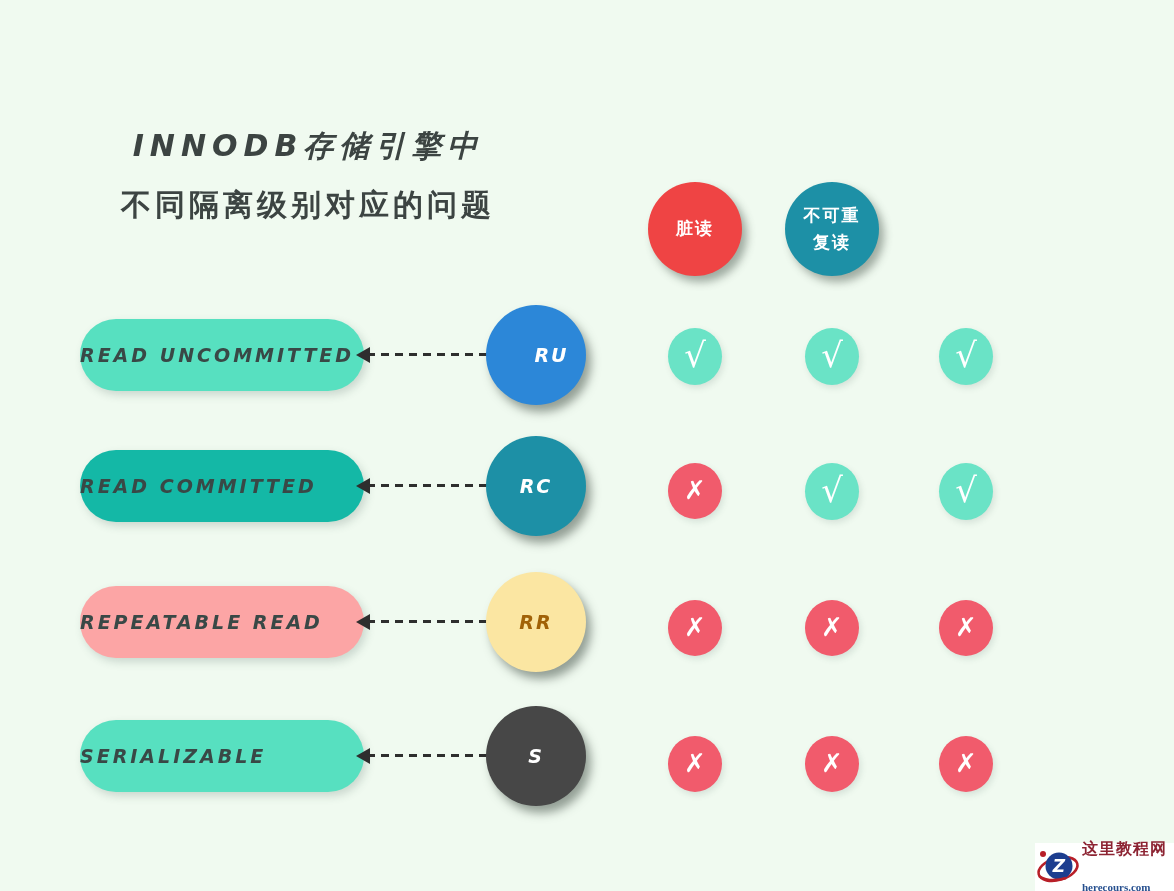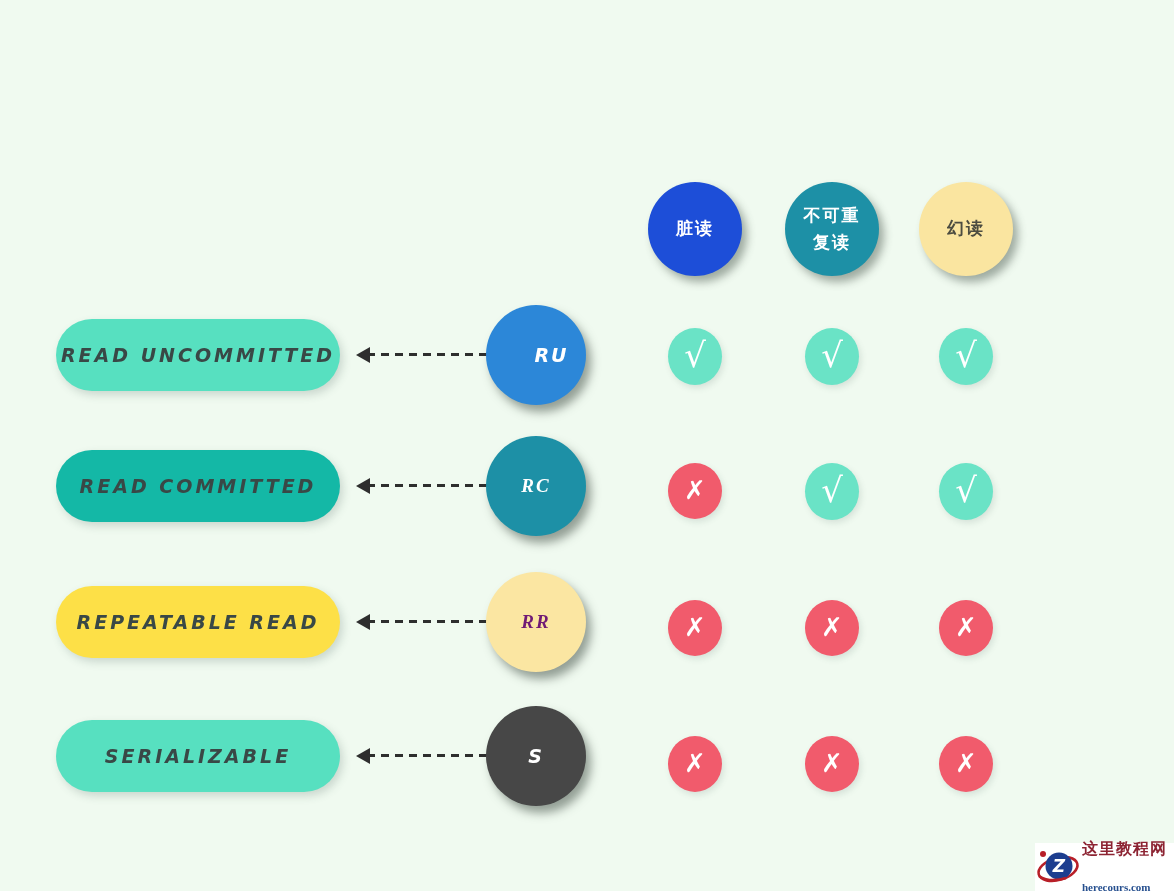--- a/index.html
+++ b/index.html
@@ -18,22 +18,22 @@
   
   .hcircle { position:absolute; top:182px; width:94px; height:94px; border-radius:50%;
              display:flex; align-items:center; justify-content:center;
              box-shadow:5px 6px 9px rgba(60,75,65,.45); }
   .hlabel { text-align:center; font-weight:bold; font-size:17px; letter-spacing:2px; line-height:1.6; }
   .hlabel span { display:block; }
   .hlabel span:empty { display:none; }
 
   
   .row { position:absolute; left:0; width:100%; height:0; }
-  .pill { position:absolute; left:56px; top:0; width:284px; height:72px; border-radius:36px;
-          display:flex; align-items:center; justify-content:center;
+  .pill { position:absolute; left:80px; top:0; width:284px; height:72px; border-radius:36px;
+          display:flex; align-items:center; 
           box-shadow:3px 4px 8px rgba(70,95,85,.22); }
   .pill-label { font-style:italic; font-weight:bold; font-size:19px; letter-spacing:3px; color:#394846; }
 
   .arrow { position:absolute; left:356px; top:28px; width:132px; height:16px; }
   .arrow-head { position:absolute; left:0; top:0; width:0; height:0;
                 border-top:8px solid transparent; border-bottom:8px solid transparent;
                 border-right:14px solid #2e2e2e; }
   .arrow-line { position:absolute; left:11px; right:0; top:6px; height:3px;
                 background:repeating-linear-gradient(90deg,#2e2e2e 0 8px,transparent 8px 14px); }
 
@@ -56,37 +56,35 @@
   .wm-text { display:flex; flex-direction:column; justify-content:center; margin-left:2px;gap:24px; }
   .wm-name { font-size:16px; font-weight:bold; color:#8c2332; letter-spacing:1px; line-height:1.1; }
   .wm-url  { font-size:11px; font-weight:bold; color:#27508f; line-height:1.2;
              font-family:"Liberation Serif", serif; }
 </style>
 </head>
 <body>
 
 <div class="canvas" style="background-color: rgb(240, 250, 240);">
 
+  <div class="title">
+    <div class="l1">INNODB存储引擎中</div>
+    <div class="l2">不同隔离级别对应的问题</div>
+  </div>
 
-  <div class="hcircle" style="left: 648px; background-color: #1d4ed8;">
+  <div class="hcircle" style="left: 648px; background-color: #ef4444;">
     <div class="hlabel" style="color: rgb(255, 255, 255);">
       <span>脏读</span>
 
     </div>
   </div>
   <div class="hcircle" style="left: 785px; background-color: rgb(29, 144, 166);">
     <div class="hlabel" style="color: rgb(255, 255, 255);">
       <span>不可重</span>
       <span>复读</span>
-    </div>
-  </div>
-  <div class="hcircle" style="left: 919px; background-color: rgb(250, 229, 160);">
-    <div class="hlabel" style="color: rgb(76, 76, 64);">
-      <span>幻读</span>
-
     </div>
   </div>
 
   <div class="row" style="top:319px">
     <div class="pill" style="background-color: rgb(87, 224, 192);">
       <span class="pill-label">READ UNCOMMITTED</span>
     </div>
     <div class="arrow">
       <span class="arrow-head"></span>
       <span class="arrow-line"></span>
@@ -97,35 +95,35 @@
   </div>
 
   <div class="row" style="top:450px">
     <div class="pill" style="background-color: #14b8a6;">
       <span class="pill-label">READ COMMITTED</span>
     </div>
     <div class="arrow">
       <span class="arrow-head"></span>
       <span class="arrow-line"></span>
     </div>
-    <div class="lcircle" style="background-color: rgb(29, 144, 166); font-family: Liberation Serif, serif;">
+    <div class="lcircle" style="background-color: rgb(29, 144, 166);">
       <span class="abbr" style="color: rgb(255, 255, 255);">RC</span>
     </div>
   </div>
 
   <div class="row" style="top:586px">
-    <div class="pill" style="background-color: #fde047;">
+    <div class="pill" style="background-color: #fca5a5;">
       <span class="pill-label">REPEATABLE READ</span>
     </div>
     <div class="arrow">
       <span class="arrow-head"></span>
       <span class="arrow-line"></span>
     </div>
     <div class="lcircle" style="background-color: rgb(251, 230, 162);">
-      <span class="abbr" style="color: #701a75; font-family: Liberation Serif, serif;">RR</span>
+      <span class="abbr" style="color: #a16207;">RR</span>
     </div>
   </div>
 
   <div class="row" style="top:720px">
     <div class="pill" style="background-color: rgb(87, 224, 192);">
       <span class="pill-label">SERIALIZABLE</span>
     </div>
     <div class="arrow">
       <span class="arrow-head"></span>
       <span class="arrow-line"></span>

